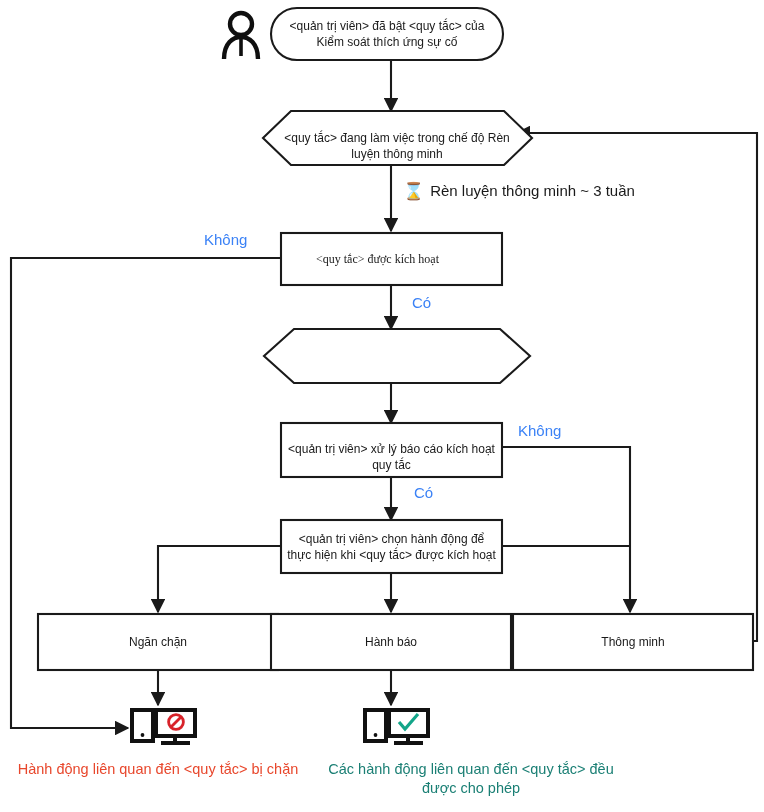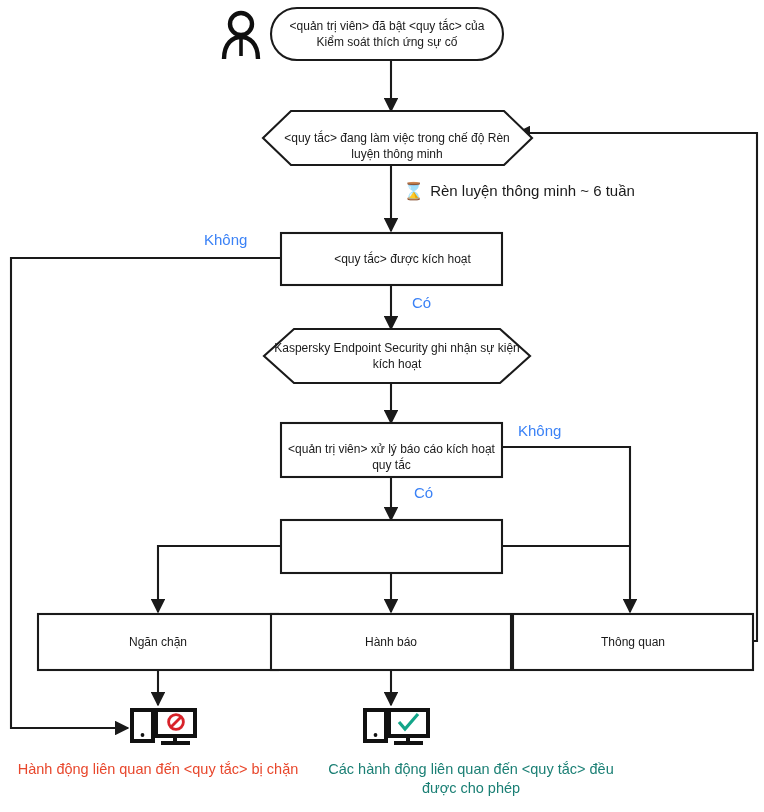--- a/index.html
+++ b/index.html
@@ -142,36 +142,36 @@
       <line x1="408" y1="736" x2="408" y2="742" stroke="#111111" stroke-width="4"></line>
       <line x1="394" y1="743" x2="423" y2="743" stroke="#111111" stroke-width="4"></line>
       <polyline points="399,722 405,729 418,714" fill="none" stroke="#13a589" stroke-width="3.2"></polyline>
     </g>
   </svg>
 
   <div class="node-text" style="left:283px; top:8px; width:208px; height:52px;">&lt;quản trị viên&gt; đã bật &lt;quy tắc&gt; của Kiểm soát thích ứng sự cố</div>
 
   <div class="node-text" style="left:271px; top:111px; width:252px; height:54px;margin-top:8px;">&lt;quy tắc&gt; đang làm việc trong chế độ Rèn luyện thông minh</div>
 
-  <div class="node-text" style="left:298px; top:233px; width:209px; height:52px;">&lt;quy tắc&gt; được kích hoạt</div>
+  <div class="node-text" style="left:273px; top:233px; width:209px; height:52px;font-family:Liberation Serif, serif;">&lt;quy tắc&gt; được kích hoạt</div>
 
-  <div class="node-text" style="left:272px; top:329px; width:250px; height:54px;">Kaspersky Endpoint Security ghi nhận sự kiện kích hoạt</div>
 
   <div class="node-text" style="left:287px; top:423px; width:209px; height:67px;">&lt;quản trị viên&gt; xử lý báo cáo kích hoạt quy tắc</div>
 
+  <div class="node-text" style="left:287px; top:520px; width:209px; height:53px;">&lt;quản trị viên&gt; chọn hành động để thực hiện khi &lt;quy tắc&gt; được kích hoạt</div>
 
   <div class="node-text" style="left:38px; top:614px; width:240px; height:56px;">Ngăn chặn</div>
 
   <div class="node-text" style="left:271px; top:614px; width:240px; height:56px;">Hành báo</div>
 
-  <div class="node-text" style="left:513px; top:614px; width:240px; height:56px;">Thông quan</div>
+  <div class="node-text" style="left:513px; top:614px; width:240px; height:56px;">Thông minh</div>
 
   <div class="timer-label" style="left:403px; top:182px;">
     <span style="font-size:17px; line-height:17px;">⌛</span>
-    <span>Rèn luyện thông minh ~ 6 tuần</span>
+    <span>Rèn luyện thông minh ~ 3 tuần</span>
   </div>
 
   <div class="edge-label" style="left:204px; top:231px;">Không</div>
 
   <div class="edge-label" style="left:412px; top:294px;">Có</div>
 
   <div class="edge-label" style="left:518px; top:422px;">Không</div>
 
   <div class="edge-label" style="left:414px; top:484px;">Có</div>
 

